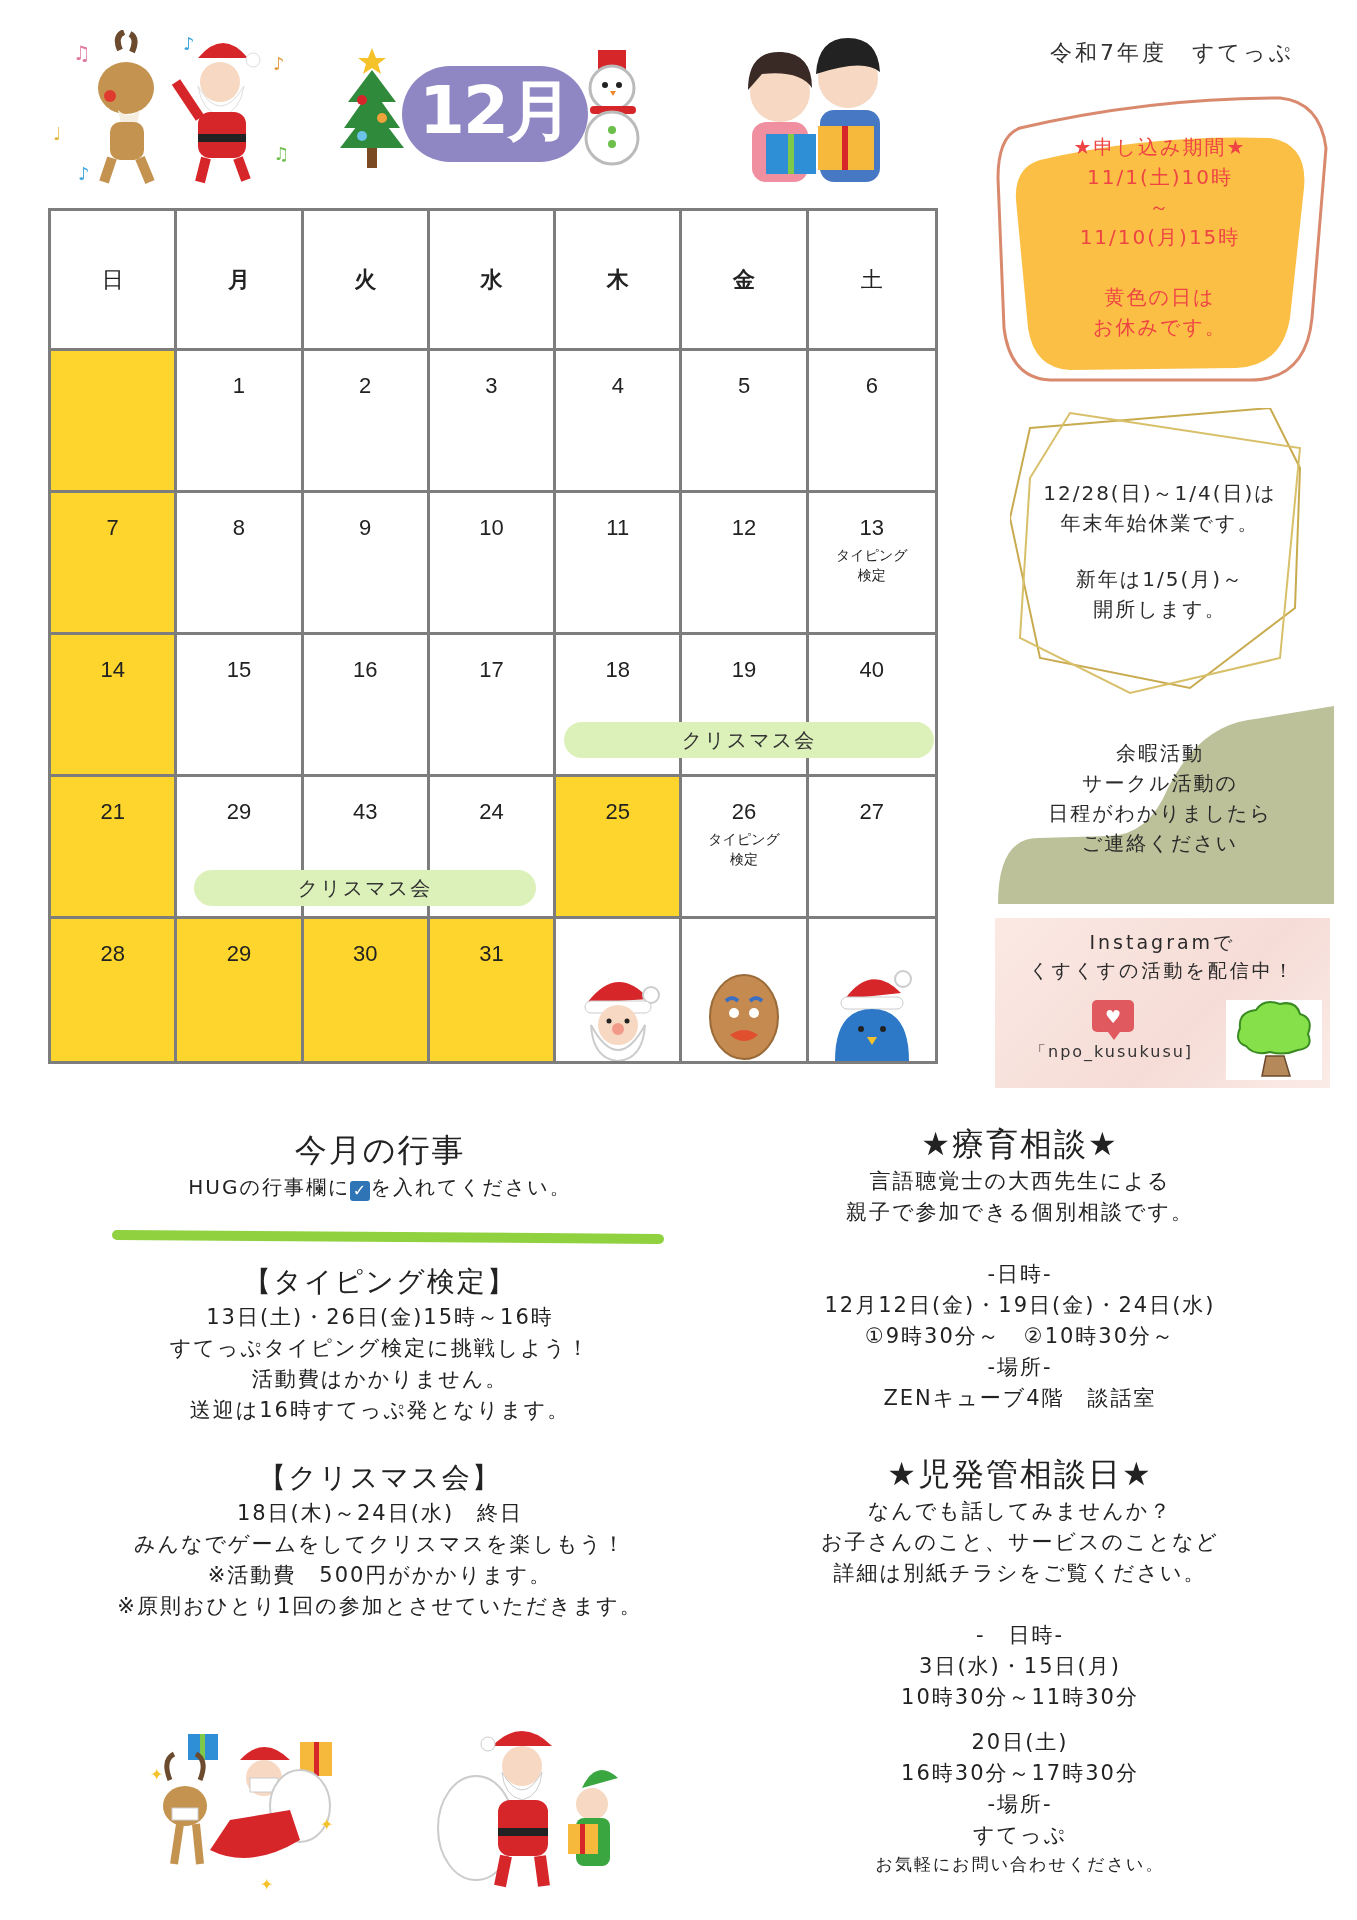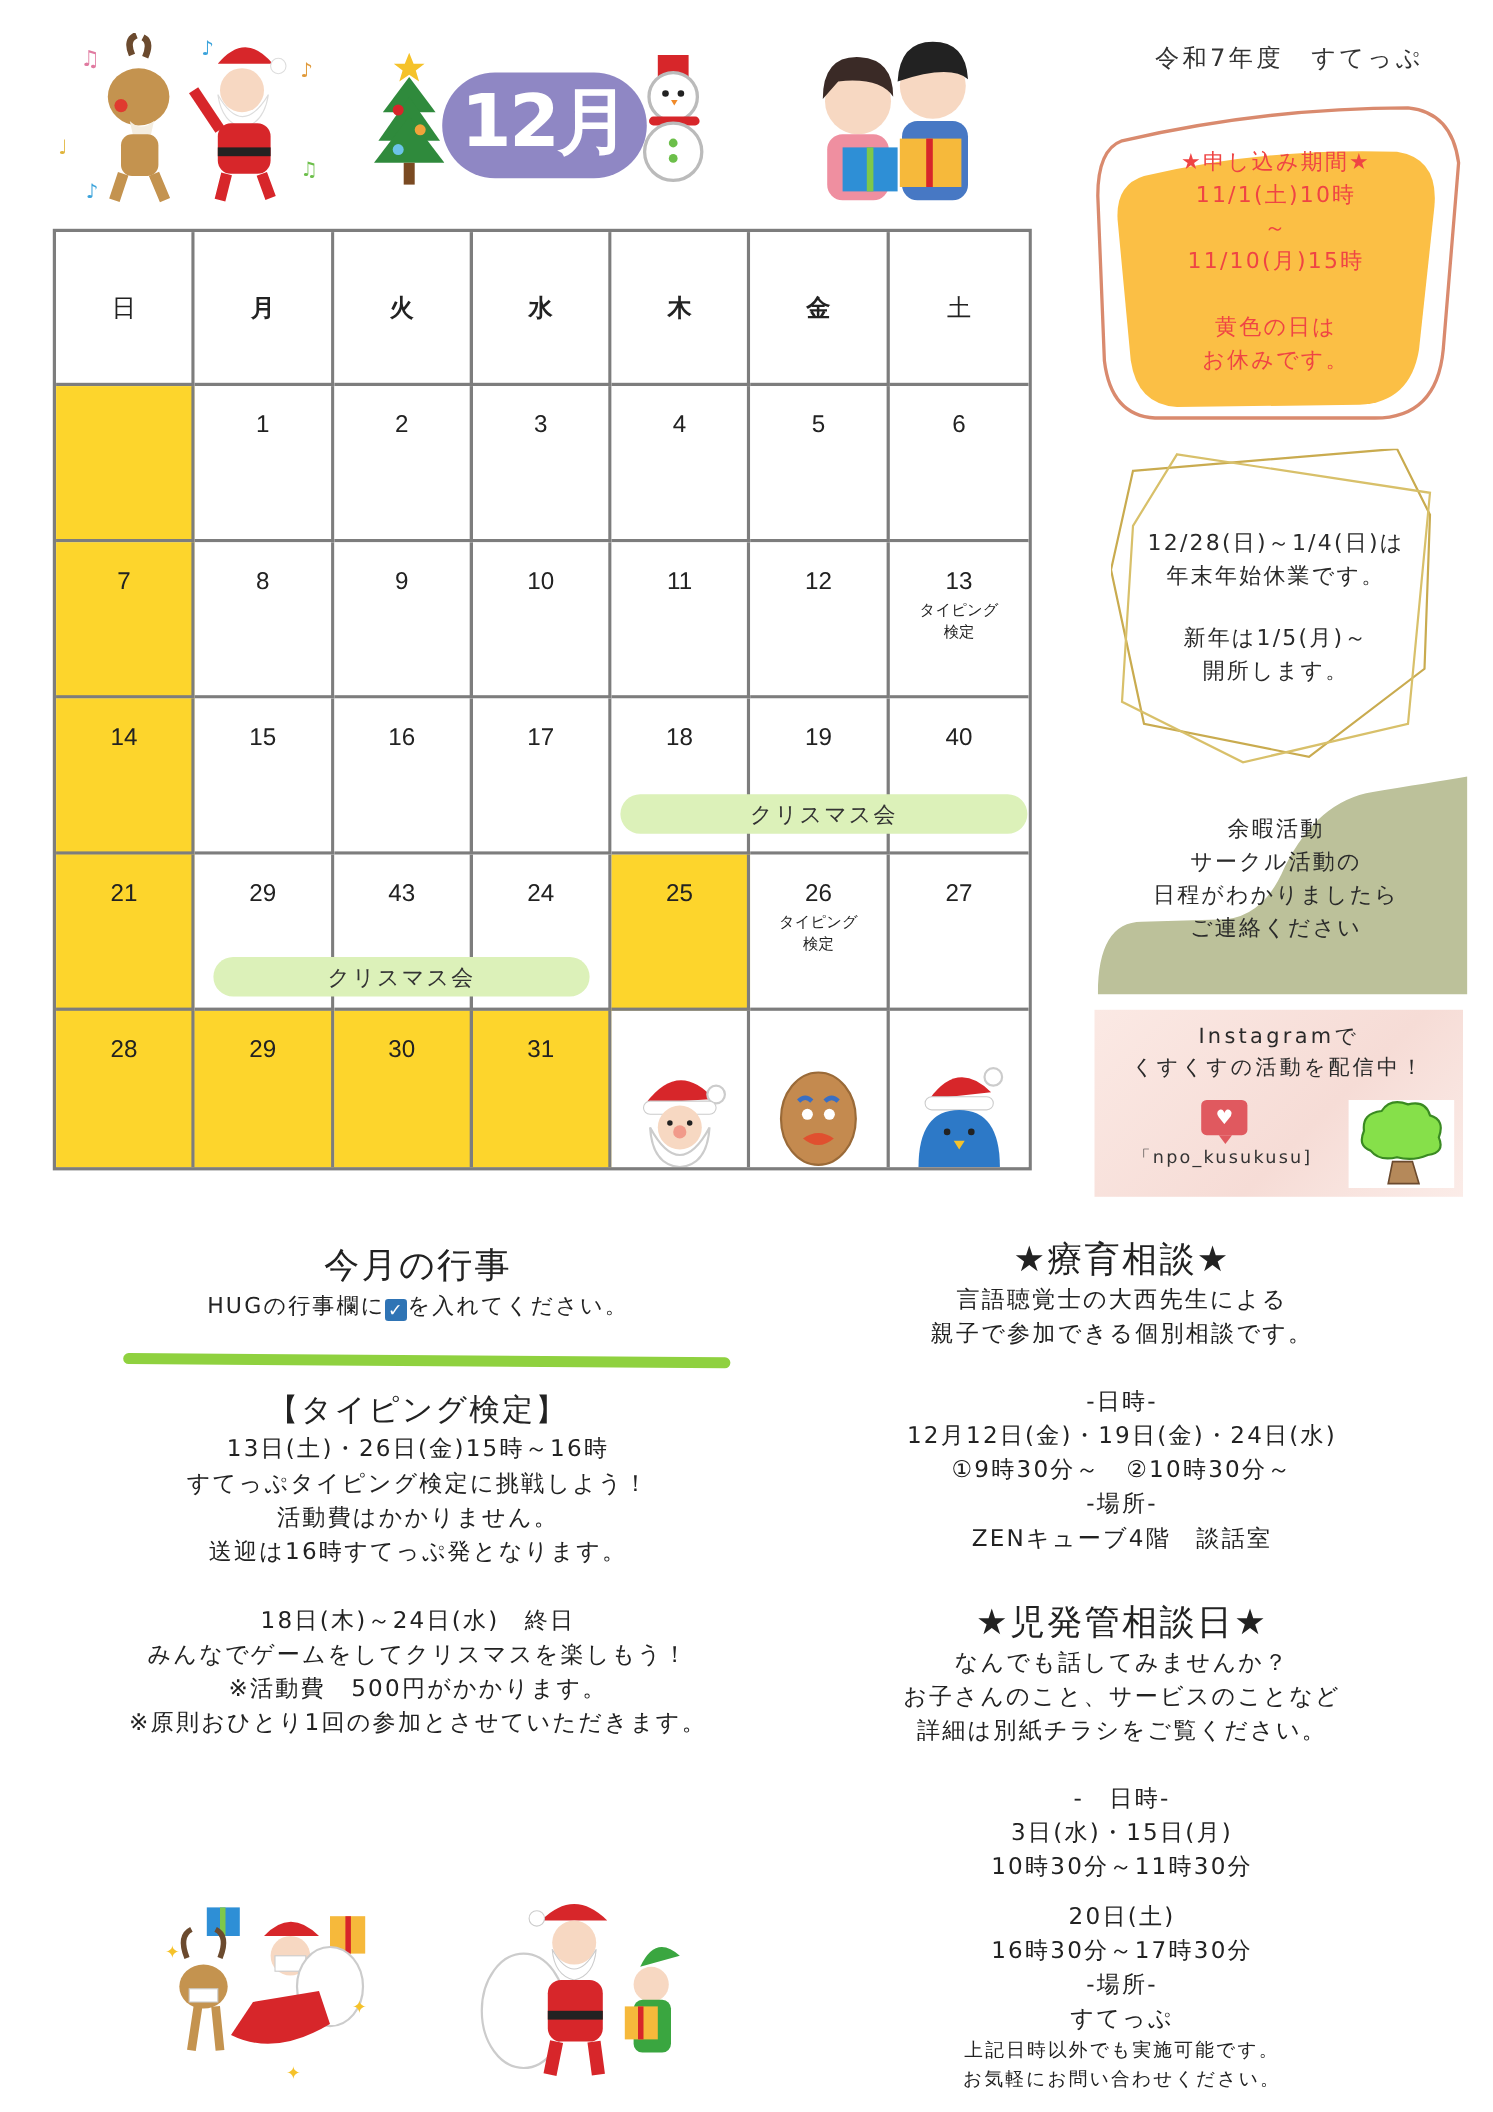--- a/index.html
+++ b/index.html
@@ -345,20 +345,21 @@
 
 <div class="section" style="left:90px;top:1262px;width:580px;">
   <div class="sec-head">【タイピング検定】</div>
   <div class="sec-body">13日(土)・26日(金)15時～16時</div>
   <div class="sec-body">すてっぷタイピング検定に挑戦しよう！</div>
   <div class="sec-body">活動費はかかりません。</div>
   <div class="sec-body">送迎は16時すてっぷ発となります。</div>
 </div>
 
 <div class="section" style="left:70px;top:1458px;width:620px;">
+  <div class="sec-head">【クリスマス会】</div>
   <div class="sec-body">18日(木)～24日(水)　終日</div>
   <div class="sec-body">みんなでゲームをしてクリスマスを楽しもう！</div>
   <div class="sec-body">※活動費　500円がかかります。</div>
   <div class="sec-body">※原則おひとり1回の参加とさせていただきます。</div>
 </div>
 
 <div class="illus" style="left:140px;top:1720px;width:210px;height:180px;">
   <svg width="210" height="180" viewBox="0 0 210 180">
     <rect x="48" y="14" width="30" height="26" fill="#2e8fd6"></rect>
       <rect x="60" y="14" width="5" height="26" fill="#7ec84a"></rect>
@@ -415,18 +416,17 @@
   <div class="sec-body">詳細は別紙チラシをご覧ください。</div>
   <div style="height:31px"></div>
   <div class="sec-body">-　日時-</div>
   <div class="sec-body">3日(水)・15日(月)</div>
   <div class="sec-body">10時30分～11時30分</div>
   <div style="height:14px"></div>
   <div class="sec-body">20日(土)</div>
   <div class="sec-body">16時30分～17時30分</div>
   <div class="sec-body">-場所-</div>
   <div class="sec-body">すてっぷ</div>
-  <div class="small-note">上記日時以外でも実施可能です。</div>
   <div class="small-note">お気軽にお問い合わせください。</div>
 </div>
 
 <div class="event-bar" style="left: 564px; top: 722px; width: 370px;">クリスマス会</div>
 <div class="event-bar" style="left: 194px; top: 870px; width: 342px;">クリスマス会</div>
 
 </body></html>

